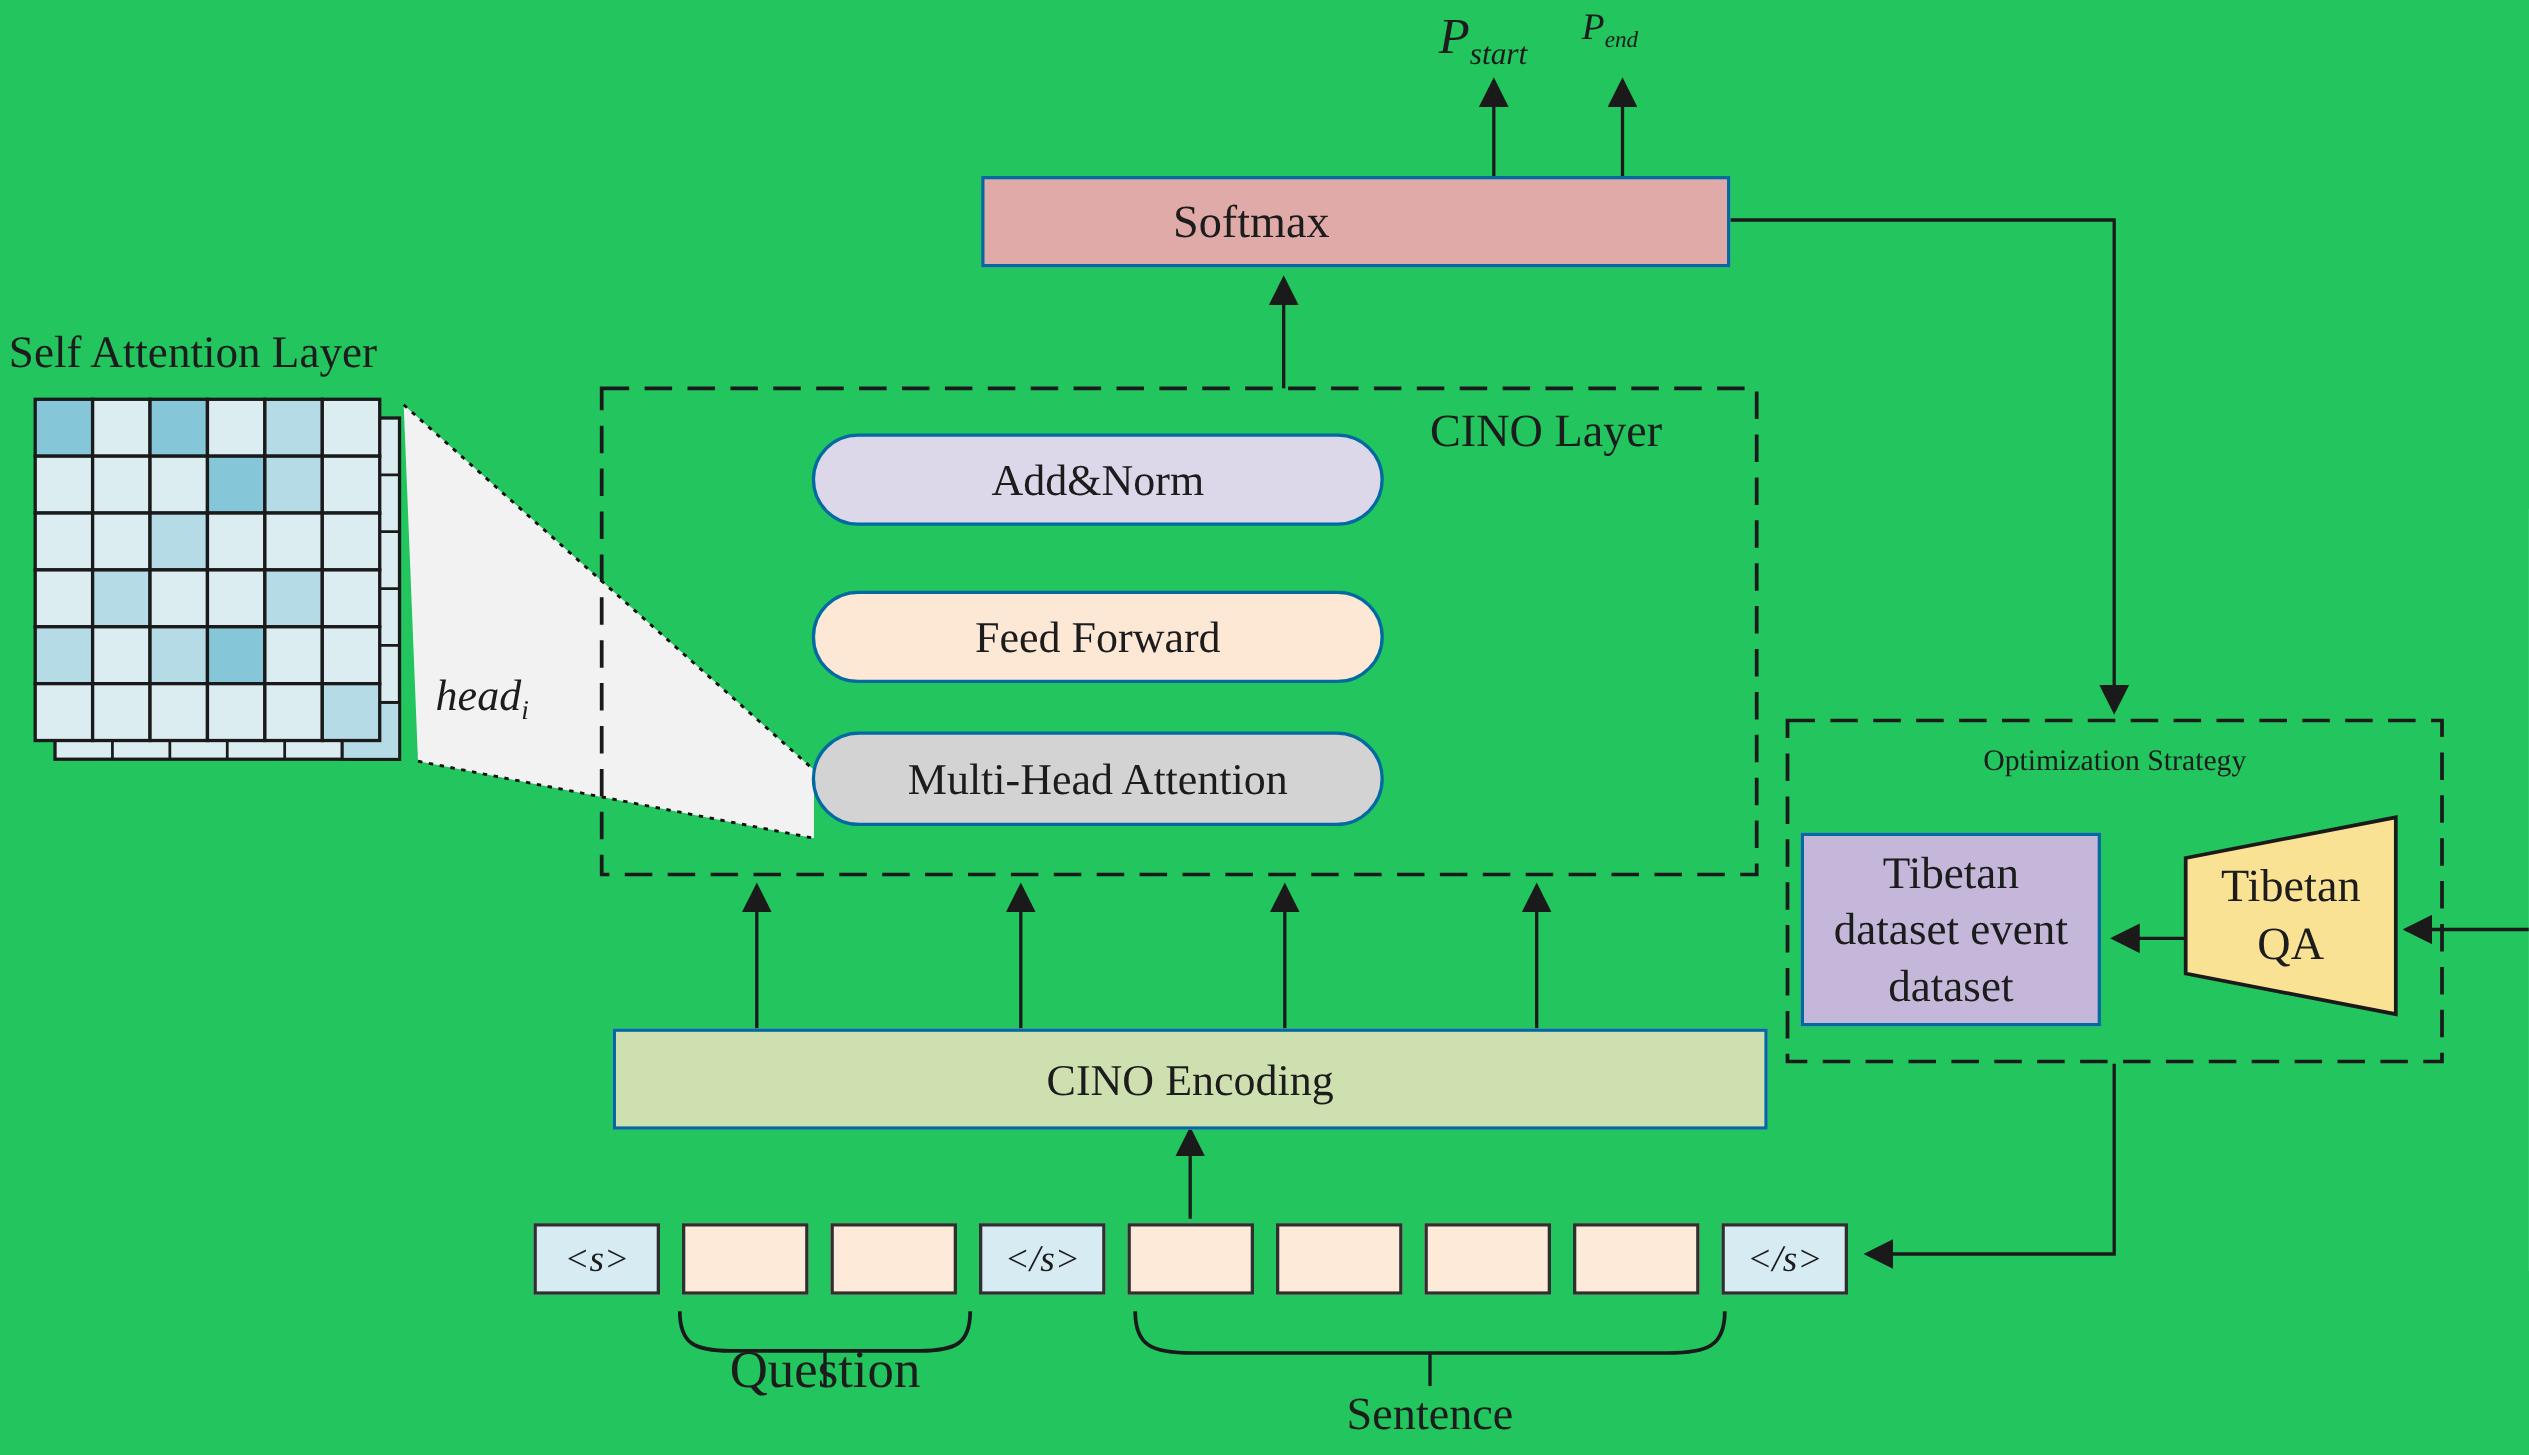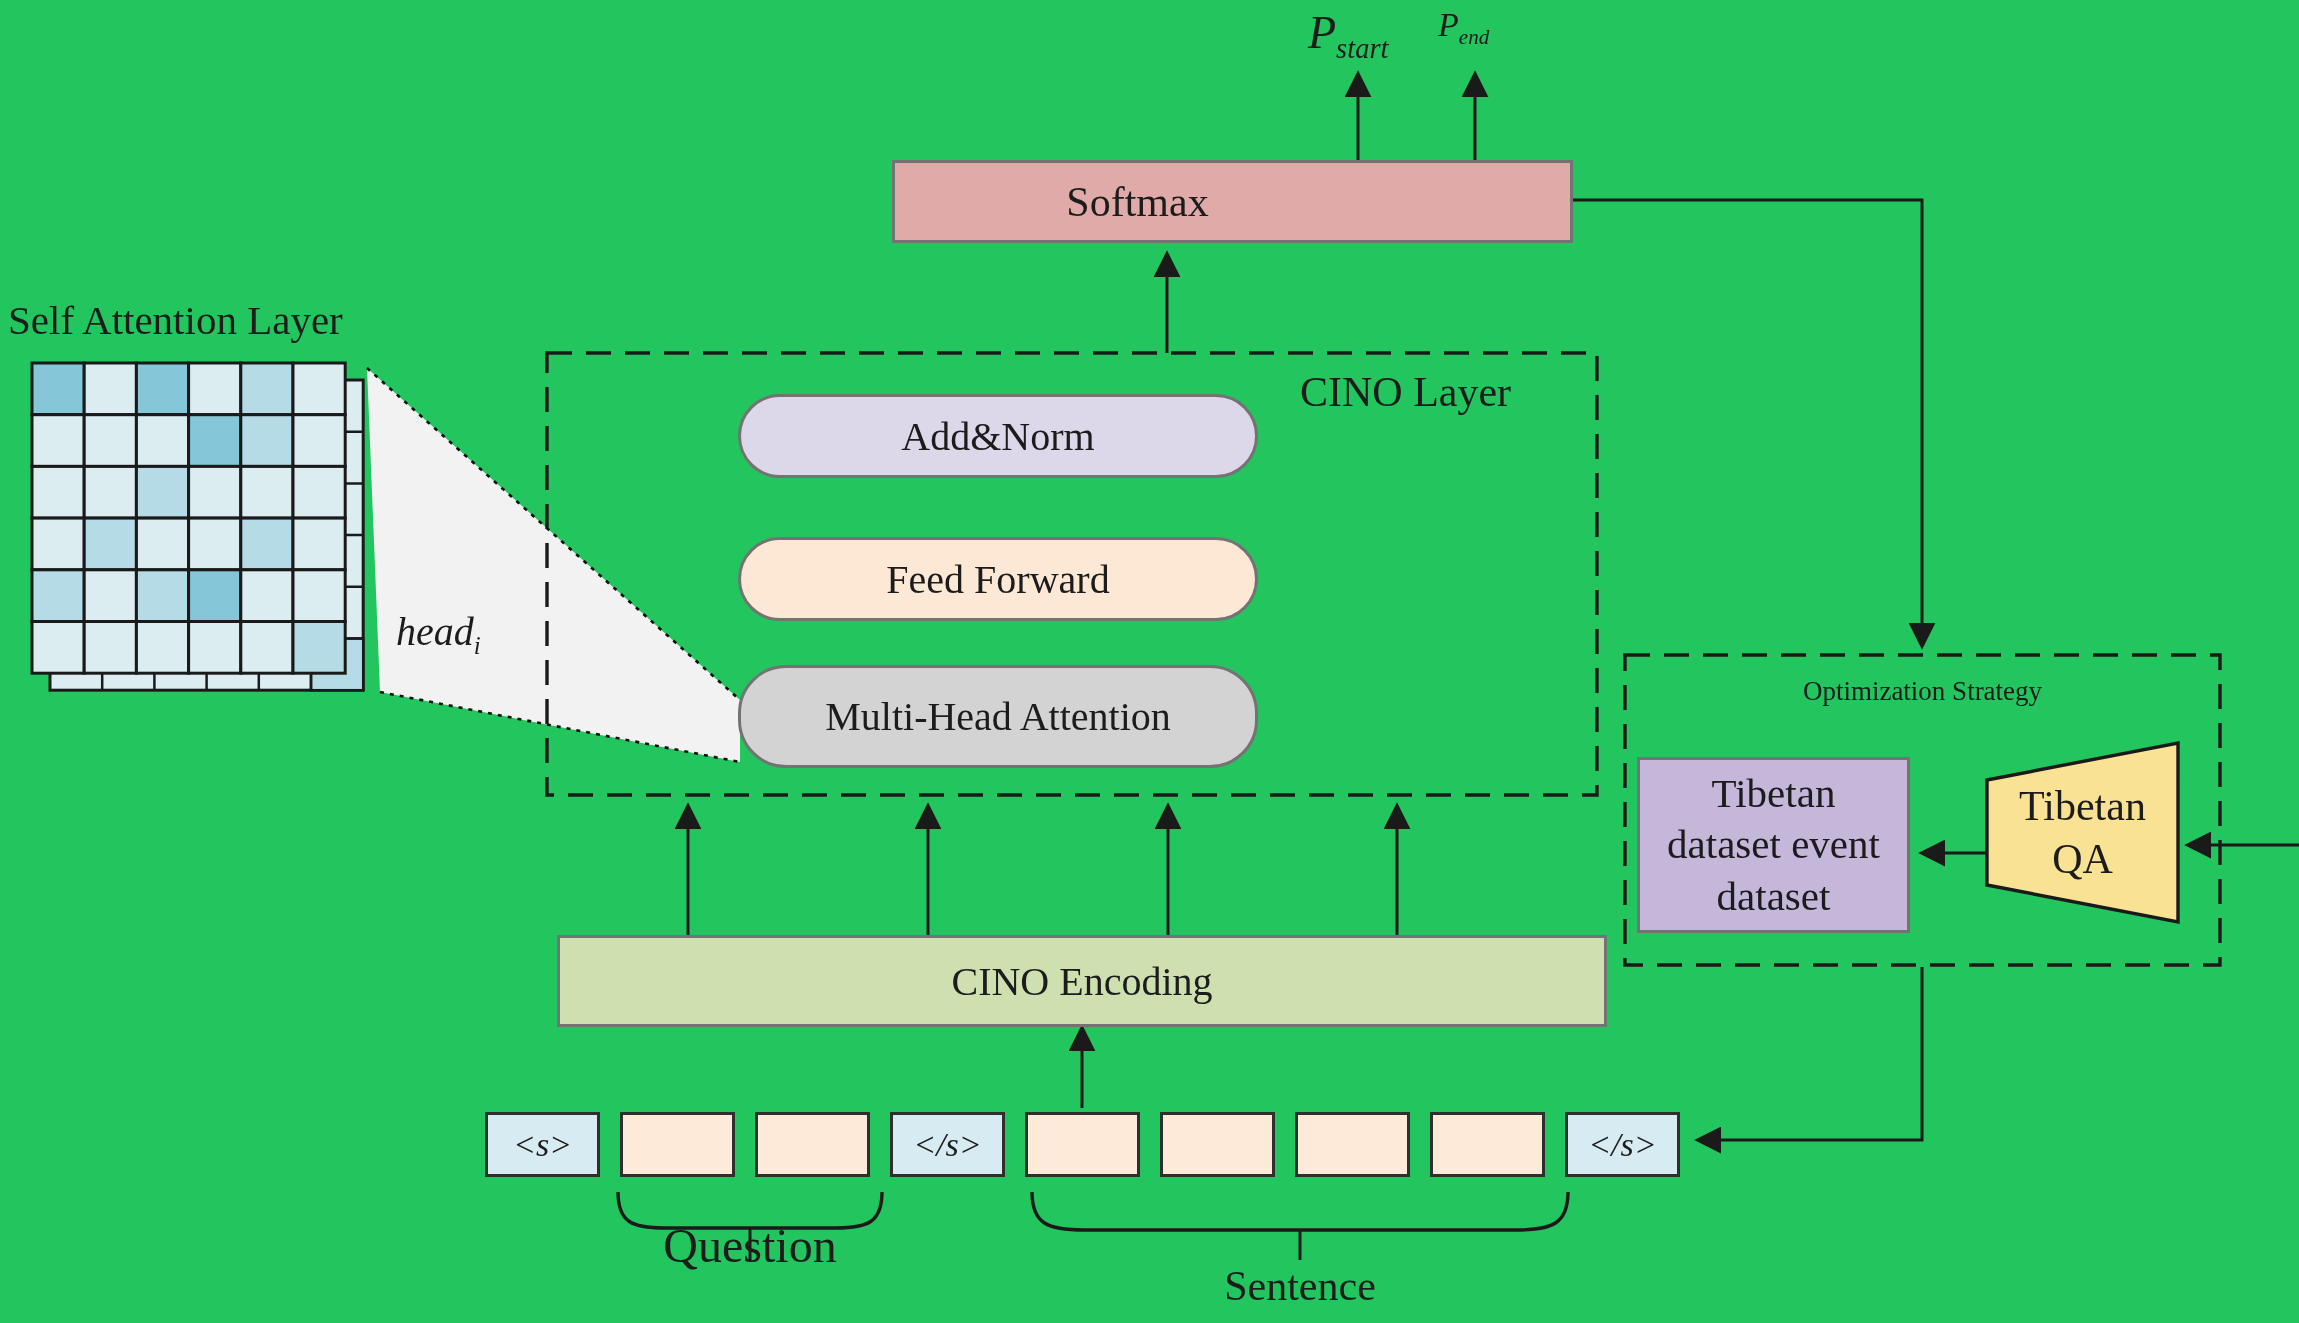--- a/index.html
+++ b/index.html
@@ -1,19 +1,19 @@
 <!DOCTYPE html>
 <html><head>
 <meta charset="utf-8">
 <style>
   html,body{margin:0;padding:0;background:#ffffff;}
   .stage{position:relative;width:2299px;height:1323px;background:#22c55e;overflow:hidden;
          font-family:Liberation Serif, serif;color:#1c1c1c;padding-left:15px;}
   svg.layer{position:absolute;left:0;top:0;width:2299px;height:1323px;}
-  .box{position:absolute;box-sizing:border-box;border:3px solid #737373;
+  .box{position:absolute;box-sizing:border-box;border:3px solid #0369a1;
        display:flex;align-items:center;justify-content:center;text-align:center;}
   .pill{border-radius:48px;font-size:40px;left:738px;width:520px;height:84px;}
   .lbl{position:absolute;white-space:nowrap;}
   .token{position:absolute;top:0;width:115px;height:65px;box-sizing:border-box;
          border:3px solid #2f2f2f;display:flex;align-items:center;justify-content:center;
          font-style:italic;font-size:34px;}
   sub{font-size:0.62em;}
   .ital{font-style:italic;}
   .center{text-align:center;}
   .stacked{flex-direction:column;line-height:1.26;}
@@ -125,21 +125,21 @@
     <span>head</span><sub>i</sub>
   </div>
 
   <div class="lbl" style="left:1300px;top:368px;font-size:42px;">CINO Layer</div>
   <div class="box pill" style="top: 394px; background-color: rgb(221, 215, 234);">
     <span>Add&amp;Norm</span>
   </div>
   <div class="box pill" style="top: 537px; background-color: rgb(252, 232, 213);">
     <span>Feed Forward</span>
   </div>
-  <div class="box pill" style="top: 665px; height: 103px; background-color: rgb(211, 211, 211);">
+  <div class="box pill" style="top: 665px; height: 86px; background-color: rgb(211, 211, 211);">
     <span>Multi-Head Attention</span>
   </div>
 
   <div class="lbl center" style="left:1625px;top:676px;width:595px;font-size:27px;">Optimization Strategy</div>
   <div class="box stacked" style="left: 1637px; top: 757px; width: 273px; height: 176px; font-size: 41px; background-color: rgb(196, 183, 218);">
     <div>Tibetan</div>
     <div>dataset event</div>
     <div>dataset</div>
   </div>
   <div class="lbl center stacked" style="left:1987px;top:772px;width:191px;font-size:42px;display:flex;align-items:center;justify-content:center;height:122px;">

